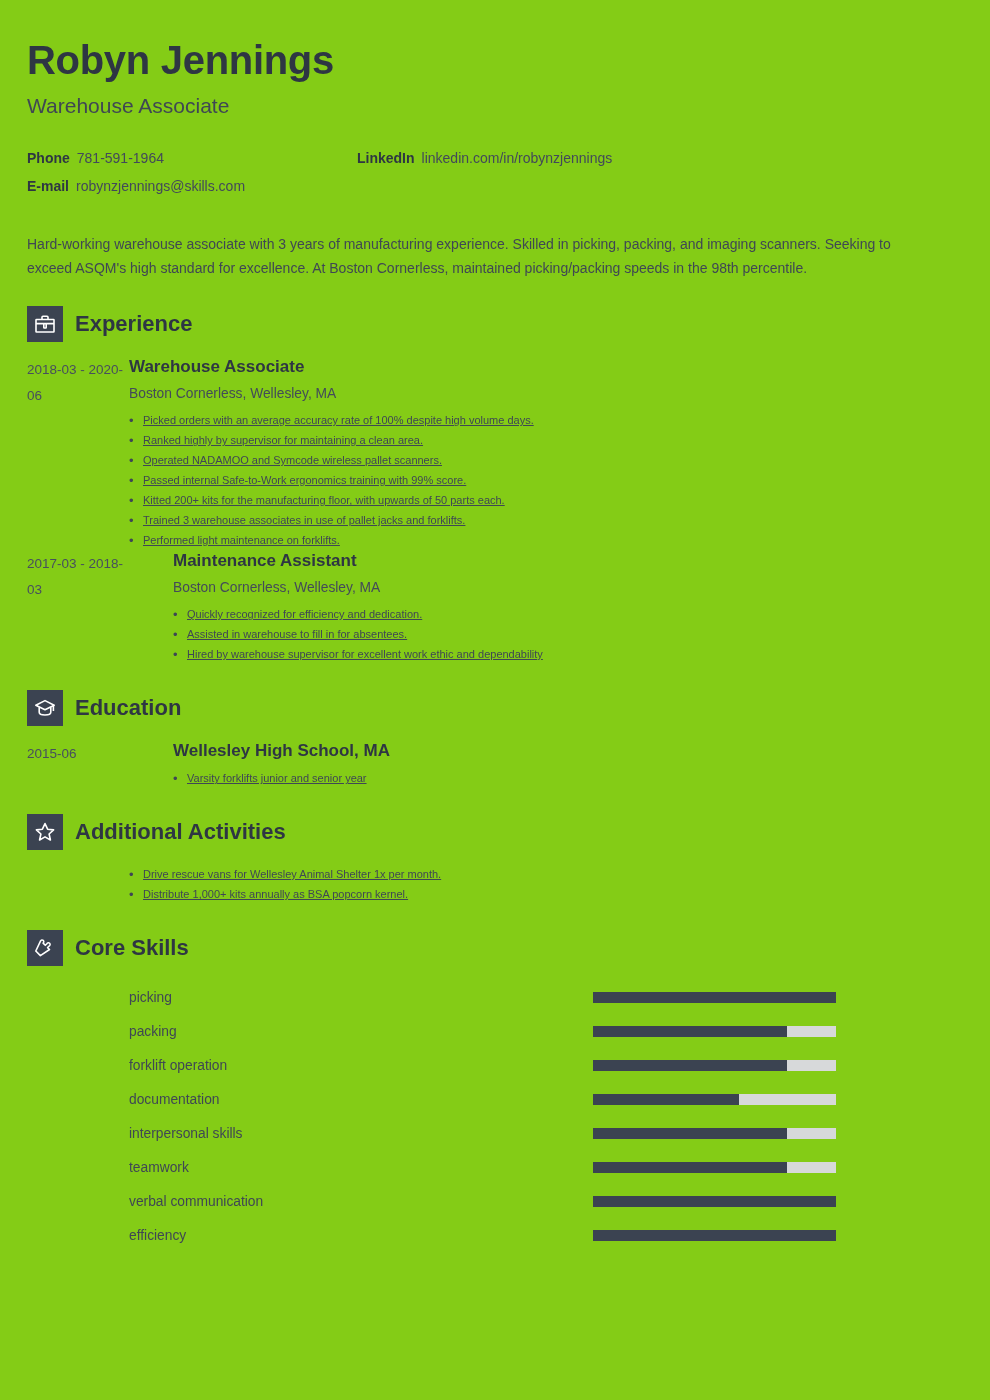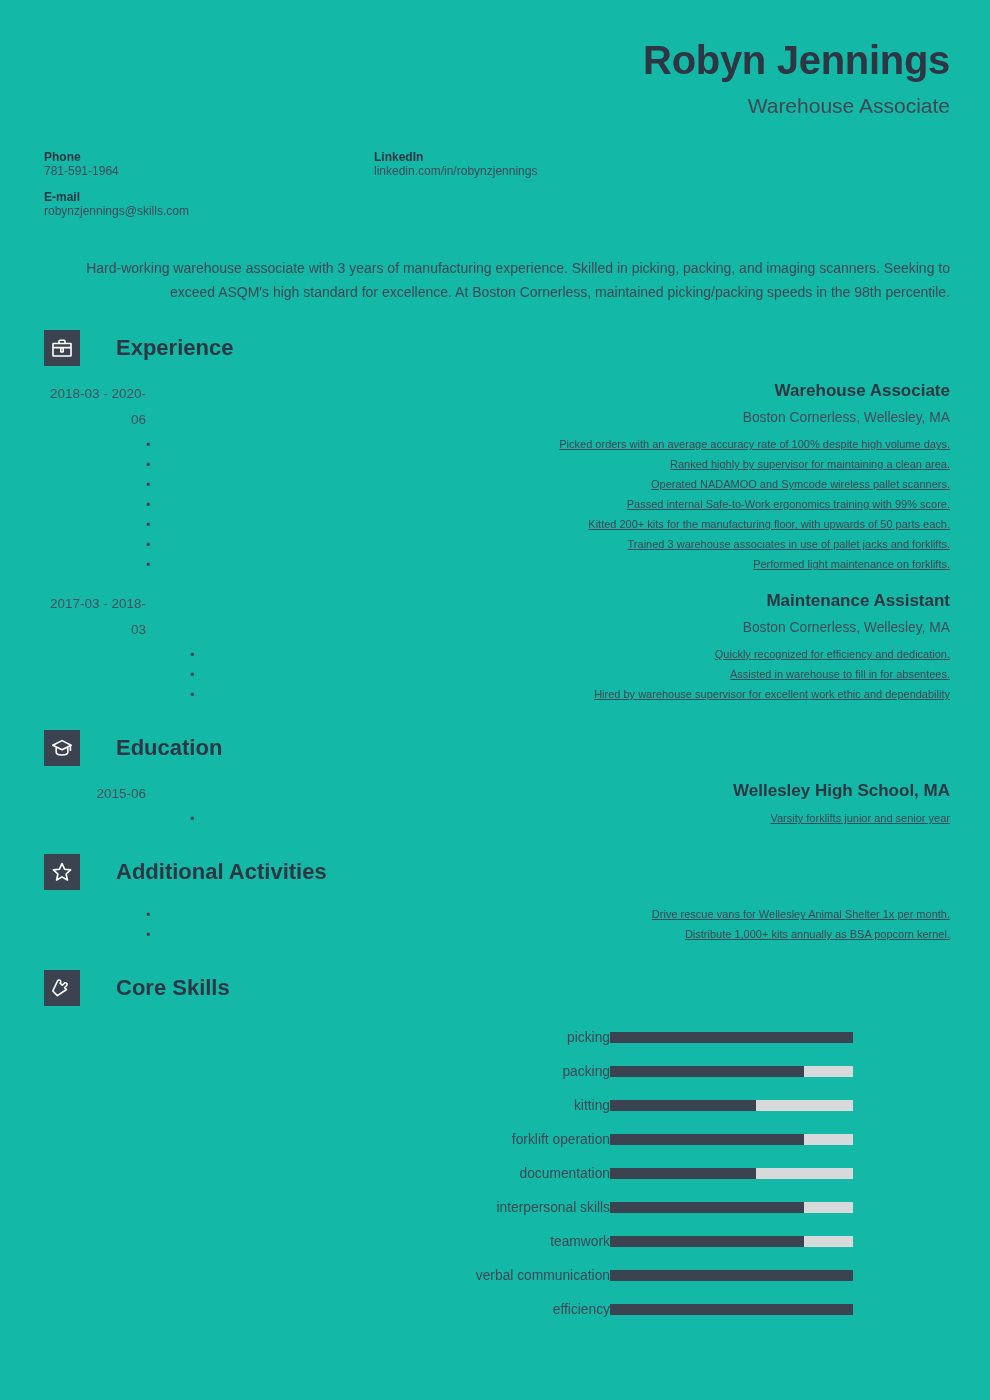--- a/index.html
+++ b/index.html
@@ -13,23 +13,22 @@
     width: 990px;
     height: 1400px;
     font-family: "Liberation Sans", sans-serif;
     color: #3a4250;
     position: relative;
     overflow: hidden;
   }
   .page {
     width: 990px;
     min-height: 1400px;
-    background: #14b8a6;
-    padding: 38px 40px 0 44px;
-    text-align: right;
+    background: #84cc16;
+    padding: 38px 40px 0 27px;
   }
 
   
   .name {
     font-size: 40px;
     font-weight: bold;
     color: #2e3643;
     letter-spacing: -0.3px;
     line-height: 1.12;
     margin: 0 0 10px 0;
@@ -48,22 +47,21 @@
     margin: 0 0 6px 0;
   }
   .contact-row {
     width: 100%;
     display: flex;
     margin-bottom: 12px;
   }
   .contact-cell {
     display: flex;
     align-items: baseline;
-    font-size: 12px;
-    flex-direction: column;
+    font-size: 14px;
   }
   .contact-cell.left { width: 330px; }
   .contact-label {
     font-weight: bold;
     color: #2e3643;
     margin-right: 7px;
     white-space: nowrap;
   }
   .contact-value {
     color: #42495a;
@@ -77,21 +75,20 @@
     margin: 26px 0 0 0;
     max-width: 912px;
   }
 
   
   .section { margin-top: 26px; }
   .section-head {
     display: flex;
     align-items: center;
     margin-bottom: 14px;
-    gap: 24px;
   }
   .section-icon {
     width: 36px;
     height: 36px;
     background: #3b4351;
     display: flex;
     align-items: center;
     justify-content: center;
     flex: 0 0 36px;
     margin-right: 12px;
@@ -100,21 +97,20 @@
   .section-title {
     font-size: 22px;
     font-weight: bold;
     color: #2e3643;
     line-height: 1;
   }
 
   
   .entry {
     display: flex;
-    margin-bottom: 16px;
   }
   .entry:last-child { margin-bottom: 0; gap: 44px; }
   .entry-date {
     width: 102px;
     flex: 0 0 102px;
     font-size: 13.5px;
     color: #474f5e;
     line-height: 1.88;
     padding-top: 1px;
   }
@@ -313,50 +309,44 @@
           <div class="skill-fill" style="width: 100%;"></div>
         </div>
       </div>
       <div class="skill-row">
         <div class="skill-name">packing</div>
         <div class="skill-track">
           <div class="skill-fill" style="width: 80%;"></div>
         </div>
       </div>
       <div class="skill-row">
-        <div class="skill-name">kitting</div>
+        <div class="skill-name">forklift operation</div>
+        <div class="skill-track">
+          <div class="skill-fill" style="width: 80%;"></div>
+        </div>
+      </div>
+      <div class="skill-row">
+        <div class="skill-name">documentation</div>
         <div class="skill-track">
           <div class="skill-fill" style="width: 60%;"></div>
         </div>
       </div>
       <div class="skill-row">
-        <div class="skill-name">forklift operation</div>
+        <div class="skill-name">interpersonal skills</div>
         <div class="skill-track">
           <div class="skill-fill" style="width: 80%;"></div>
         </div>
       </div>
       <div class="skill-row">
-        <div class="skill-name">documentation</div>
-        <div class="skill-track">
-          <div class="skill-fill" style="width: 60%;"></div>
-        </div>
-      </div>
-      <div class="skill-row">
-        <div class="skill-name">interpersonal skills</div>
+        <div class="skill-name">teamwork</div>
         <div class="skill-track">
           <div class="skill-fill" style="width: 80%;"></div>
         </div>
       </div>
       <div class="skill-row">
-        <div class="skill-name">teamwork</div>
-        <div class="skill-track">
-          <div class="skill-fill" style="width: 80%;"></div>
-        </div>
-      </div>
-      <div class="skill-row">
         <div class="skill-name">verbal communication</div>
         <div class="skill-track">
           <div class="skill-fill" style="width: 100%;"></div>
         </div>
       </div>
       <div class="skill-row">
         <div class="skill-name">efficiency</div>
         <div class="skill-track">
           <div class="skill-fill" style="width: 100%;"></div>
         </div>

